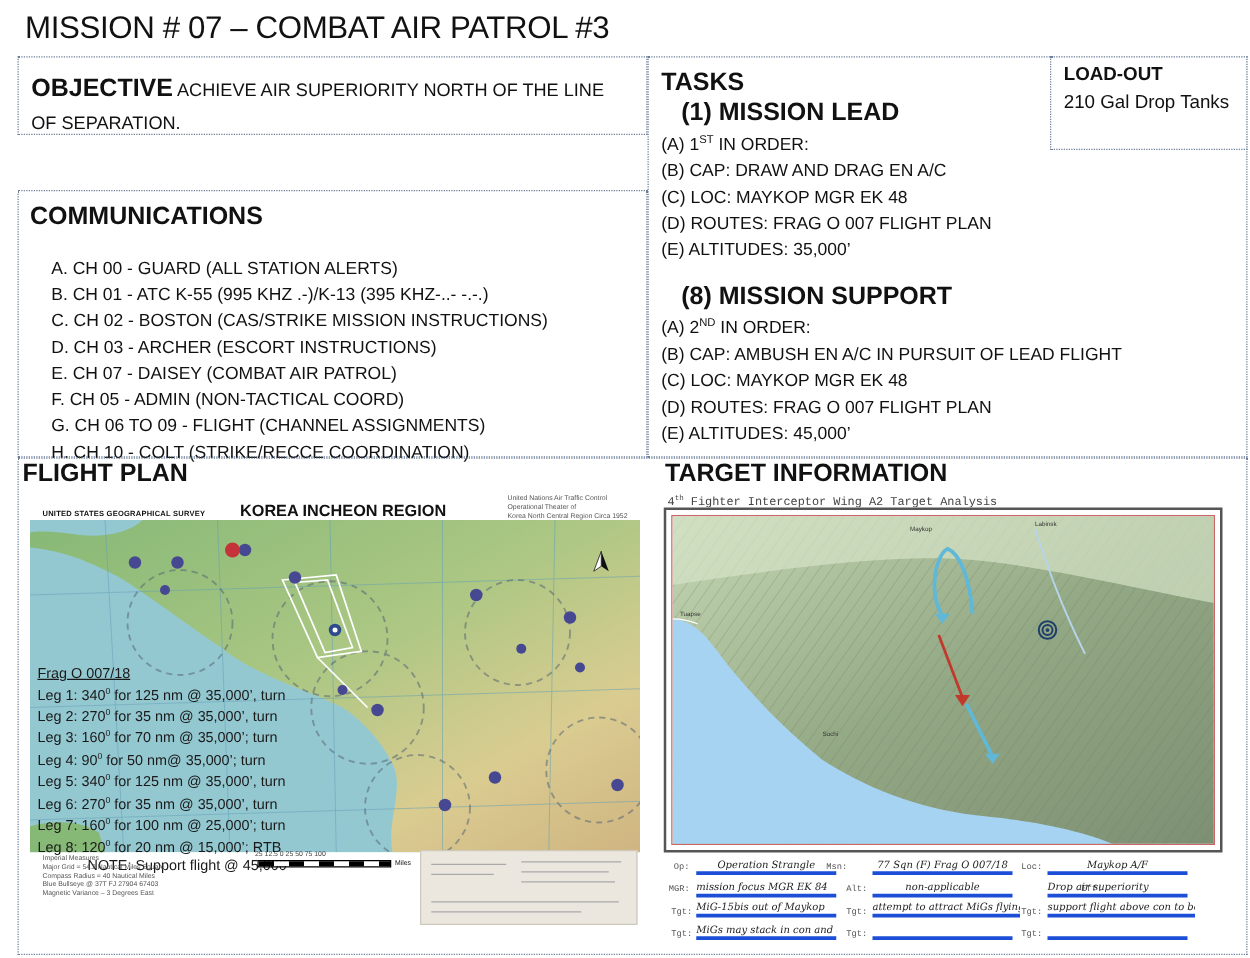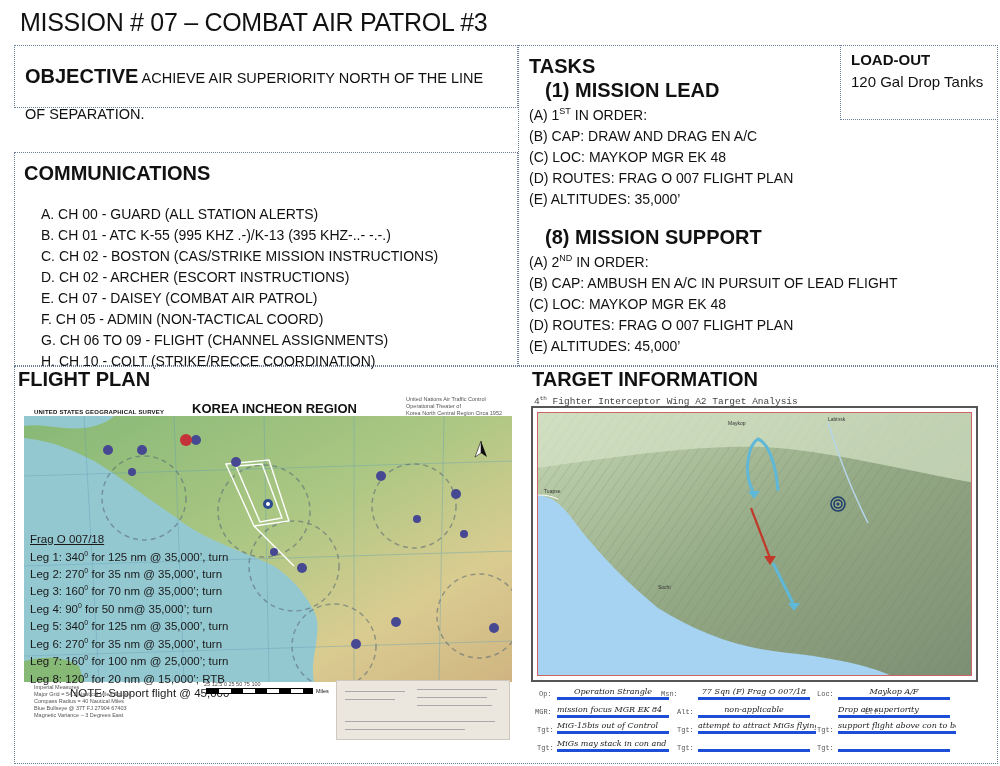--- a/index.html
+++ b/index.html
@@ -1,21 +1,21 @@
 <!DOCTYPE html>
 <html><head>
 <meta charset="utf-8">
 <style>
   html,body{margin:0;padding:0;background:#fff;}
   body{width:1000px;height:766px;position:relative;overflow:hidden;font-family:"Liberation Sans","DejaVu Sans",sans-serif;color:#111;}
   .abs{position:absolute;}
   .dbox{position:absolute;border:1px dotted #6d7f99;box-sizing:border-box;}
   .title{left:20px;top:8px;font-size:25px;letter-spacing:-0.3px;}
   .obj{left:14px;top:45px;width:504px;height:63px;}
-  .obj .txt{position:absolute;left:10px;top:12px;width:480px;font-size:14.5px;line-height:36px;}
+  .obj .txt{position:absolute;left:10px;top:12px;width:480px;font-size:14.5px;line-height:26px;}
   .obj .txt b{font-size:20px;}
   .comms{left:14px;top:152px;width:504px;height:214px;}
   .comms .hdr{position:absolute;left:9px;top:9px;font-size:20px;font-weight:bold;}
   .comms ul{position:absolute;left:9px;top:34px;list-style:none;margin:17px;padding:0;font-size:14px;line-height:21px;}
   .tasks{left:518px;top:45px;width:480px;height:321px;}
   .tasks .hdr{position:absolute;left:10px;top:9px;font-size:20px;font-weight:bold;}
   .tasks .grp{position:absolute;left:10px;font-size:14px;line-height:21px;}
   .tasks .grp .gh{font-weight:bold;font-size:20px;margin-left:16px;}
   .tasks sup{font-size:9px;}
   .loadout{left:840px;top:45px;width:158px;height:75px;background:#fff;}
@@ -58,21 +58,21 @@
     <span>ACHIEVE AIR SUPERIORITY NORTH OF THE LINE OF SEPARATION.</span>
   </div>
 </div>
 
 <div class="dbox comms">
   <div class="hdr">COMMUNICATIONS</div>
   <ul>
     <li>A.  CH 00 - GUARD (ALL STATION ALERTS)</li>
     <li>B.   CH 01 - ATC K-55 (995 KHZ .-)/K-13 (395 KHZ-..- -.-.)</li>
     <li>C.   CH 02 - BOSTON (CAS/STRIKE MISSION INSTRUCTIONS)</li>
-    <li>D.   CH 02 - ARCHER (ESCORT INSTRUCTIONS)</li>
+    <li>D.   CH 03 - ARCHER (ESCORT INSTRUCTIONS)</li>
     <li>E.   CH 07 - DAISEY (COMBAT AIR PATROL)</li>
     <li>F.   CH 05 - ADMIN (NON-TACTICAL COORD)</li>
     <li>G.  CH 06 TO 09 - FLIGHT (CHANNEL ASSIGNMENTS)</li>
     <li>H.  CH 10 - COLT (STRIKE/RECCE COORDINATION)</li>
   </ul>
 </div>
 
 <div class="dbox tasks">
   <div class="hdr">TASKS</div>
   <div class="grp" style="top:34px;">
@@ -88,21 +88,21 @@
     <div><span>(A)  2</span><sup>ND</sup><span> IN ORDER:</span></div>
     <div>(B)   CAP: AMBUSH EN A/C IN PURSUIT OF LEAD FLIGHT</div>
     <div>(C)  LOC: MAYKOP MGR EK 48</div>
     <div>(D)  ROUTES: FRAG O 007 FLIGHT PLAN</div>
     <div>(E)  ALTITUDES:  45,000’</div>
   </div>
 </div>
 
 <div class="dbox loadout">
   <div class="h">LOAD-OUT</div>
-  <div class="v">120 Gal Drop Tanks</div>
+  <div class="v">210 Gal Drop Tanks</div>
 </div>
 
 <div class="dbox lower"></div>
 
 <div class="abs fp-h">FLIGHT PLAN</div>
 <div class="abs usgs">UNITED STATES GEOGRAPHICAL SURVEY</div>
 <div class="abs korea">KOREA INCHEON REGION</div>
 <div class="abs unatc">
   <div>United Nations Air Traffic Control</div>
   <div>Operational Theater of</div>
@@ -262,21 +262,21 @@
   <div class="fval" style="left:305px;top:0px;width:112px;">Maykop A/F</div>
 
   <div class="frow" style="left:2px;top:22px;">MGR:</div>
   <div class="fval" style="left:24px;top:18px;width:112px;text-align:left;">mission focus MGR EK 84</div>
   <div class="frow" style="left:144px;top:22px;">Alt:</div>
   <div class="fval" style="left:165px;top:18px;width:112px;">non-applicable</div>
   <div class="frow" style="left:284px;top:22px;margin-left:48px;">Eff:</div>
   <div class="fval" style="left:305px;top:18px;width:112px;text-align:left;">Drop air superiority</div>
 
   <div class="frow" style="left:4px;top:40px;">Tgt:</div>
-  <div class="fval" style="left:24px;top:34px;width:112px;text-align:left;">MiG-15bis out of Control</div>
+  <div class="fval" style="left:24px;top:34px;width:112px;text-align:left;">MiG-15bis out of Maykop</div>
   <div class="frow" style="left:144px;top:40px;">Tgt:</div>
   <div class="fval" style="left:165px;top:34px;width:118px;text-align:left;">attempt to attract MiGs flying within con</div>
   <div class="frow" style="left:284px;top:40px;">Tgt:</div>
   <div class="fval" style="left:305px;top:34px;width:118px;text-align:left;">support flight above con to bounce</div>
 
   <div class="frow" style="left:4px;top:58px;">Tgt:</div>
   <div class="fval" style="left:24px;top:52px;width:112px;text-align:left;">MiGs may stack in con and above</div>
   <div class="frow" style="left:144px;top:58px;">Tgt:</div>
   <div class="fval" style="left:165px;top:52px;width:112px;"></div>
   <div class="frow" style="left:284px;top:58px;">Tgt:</div>

